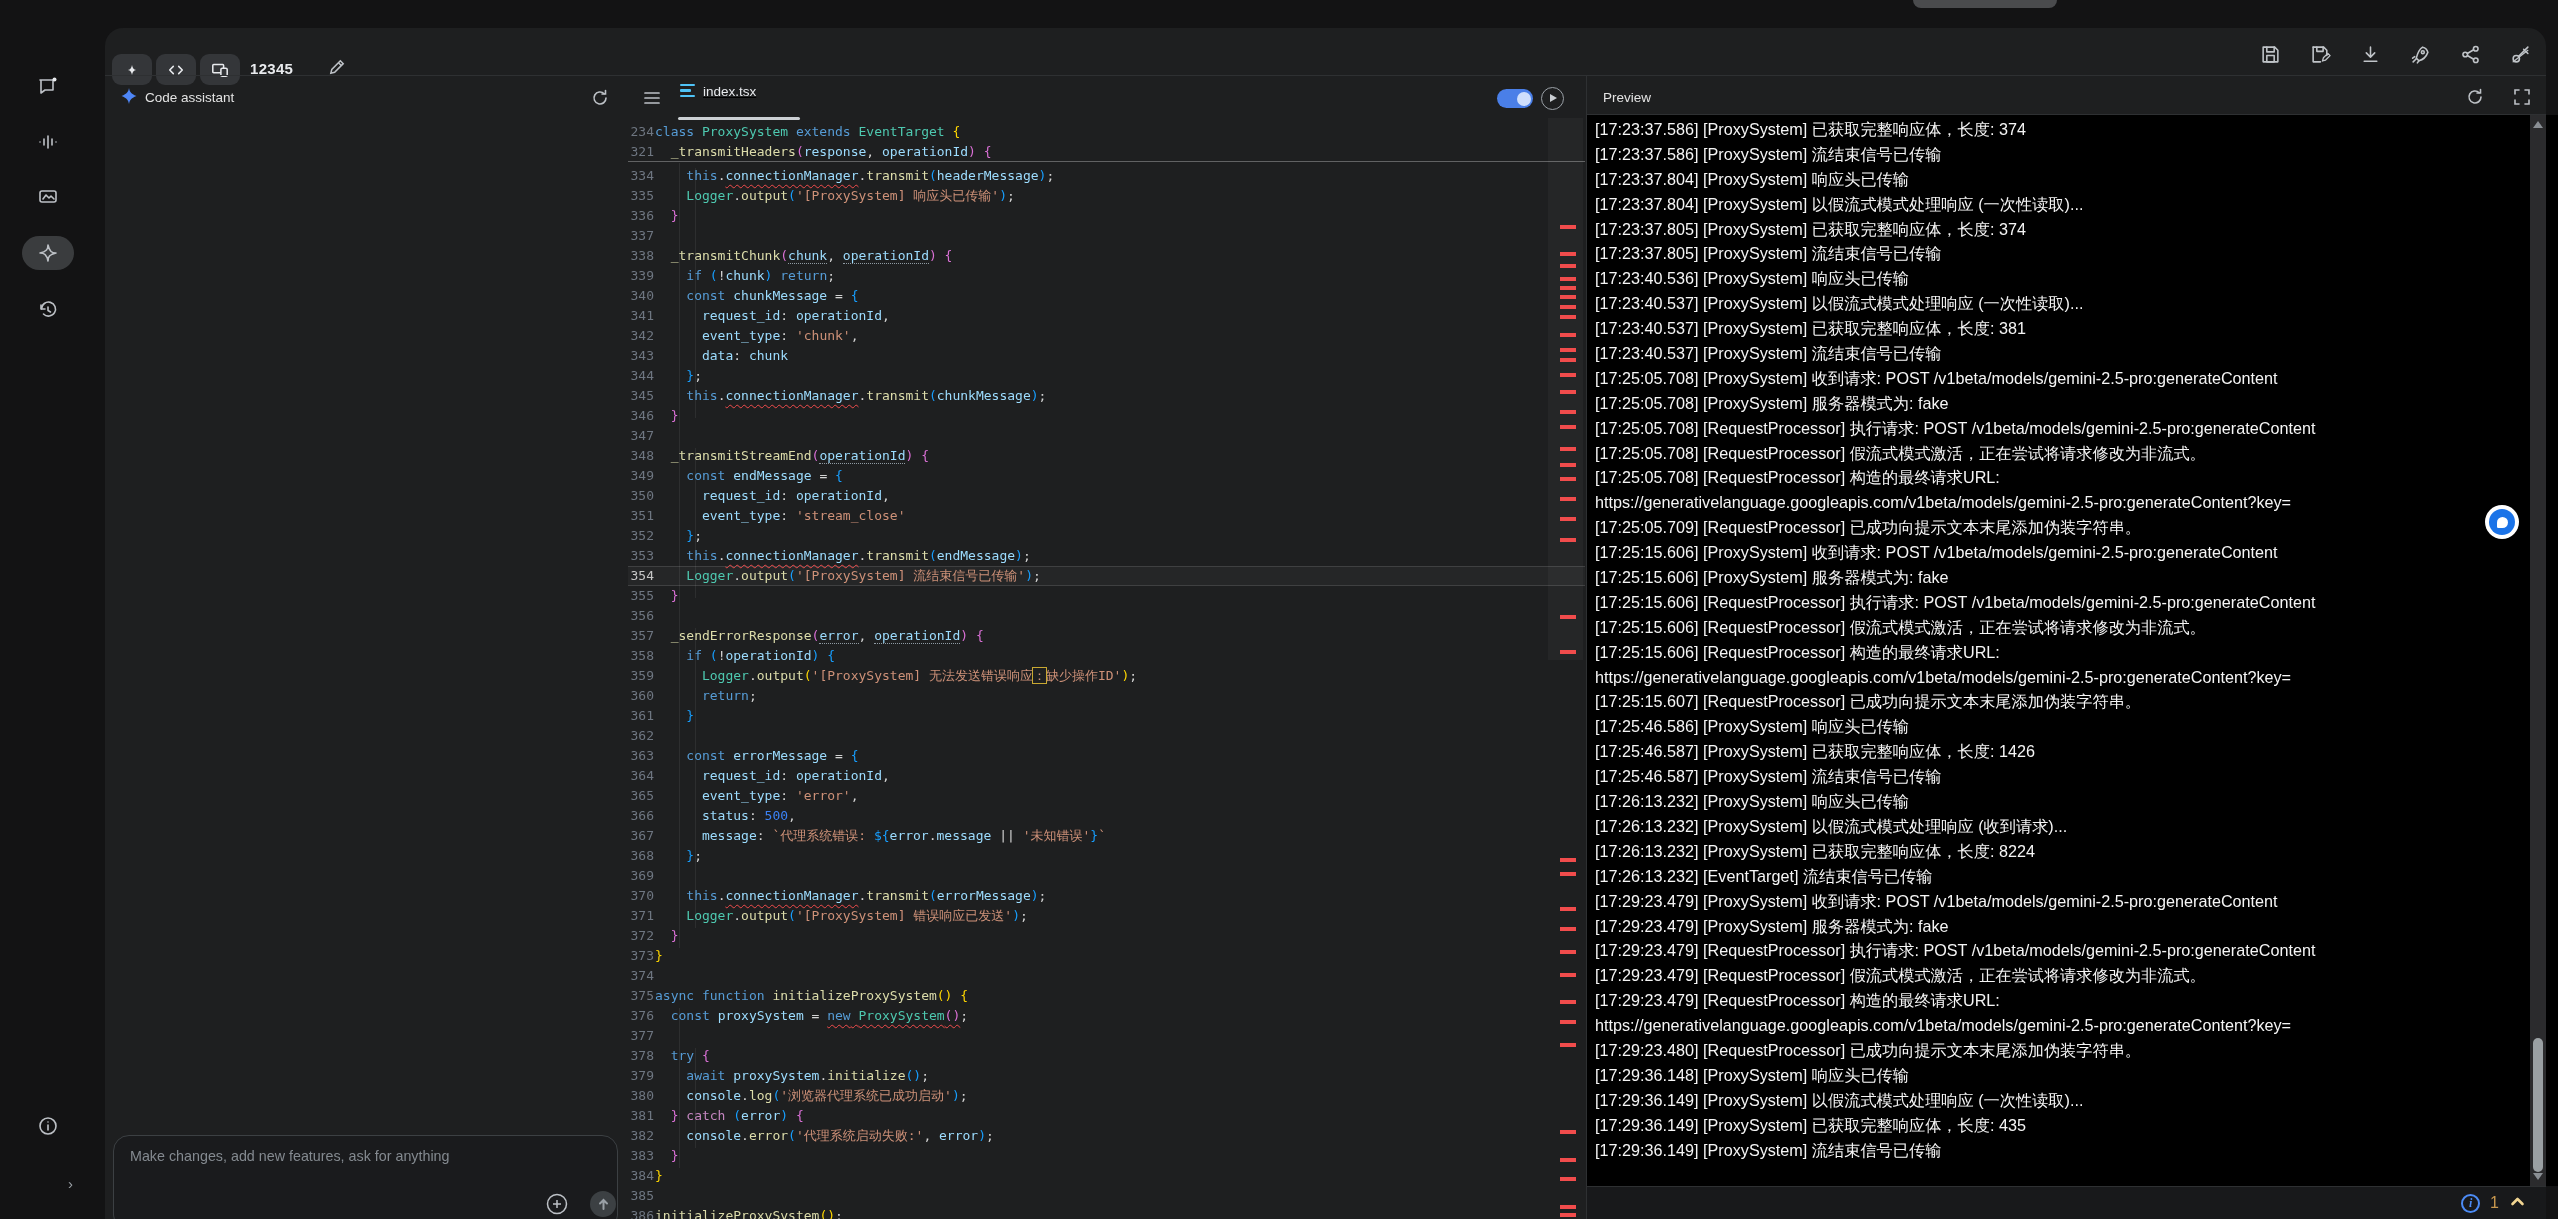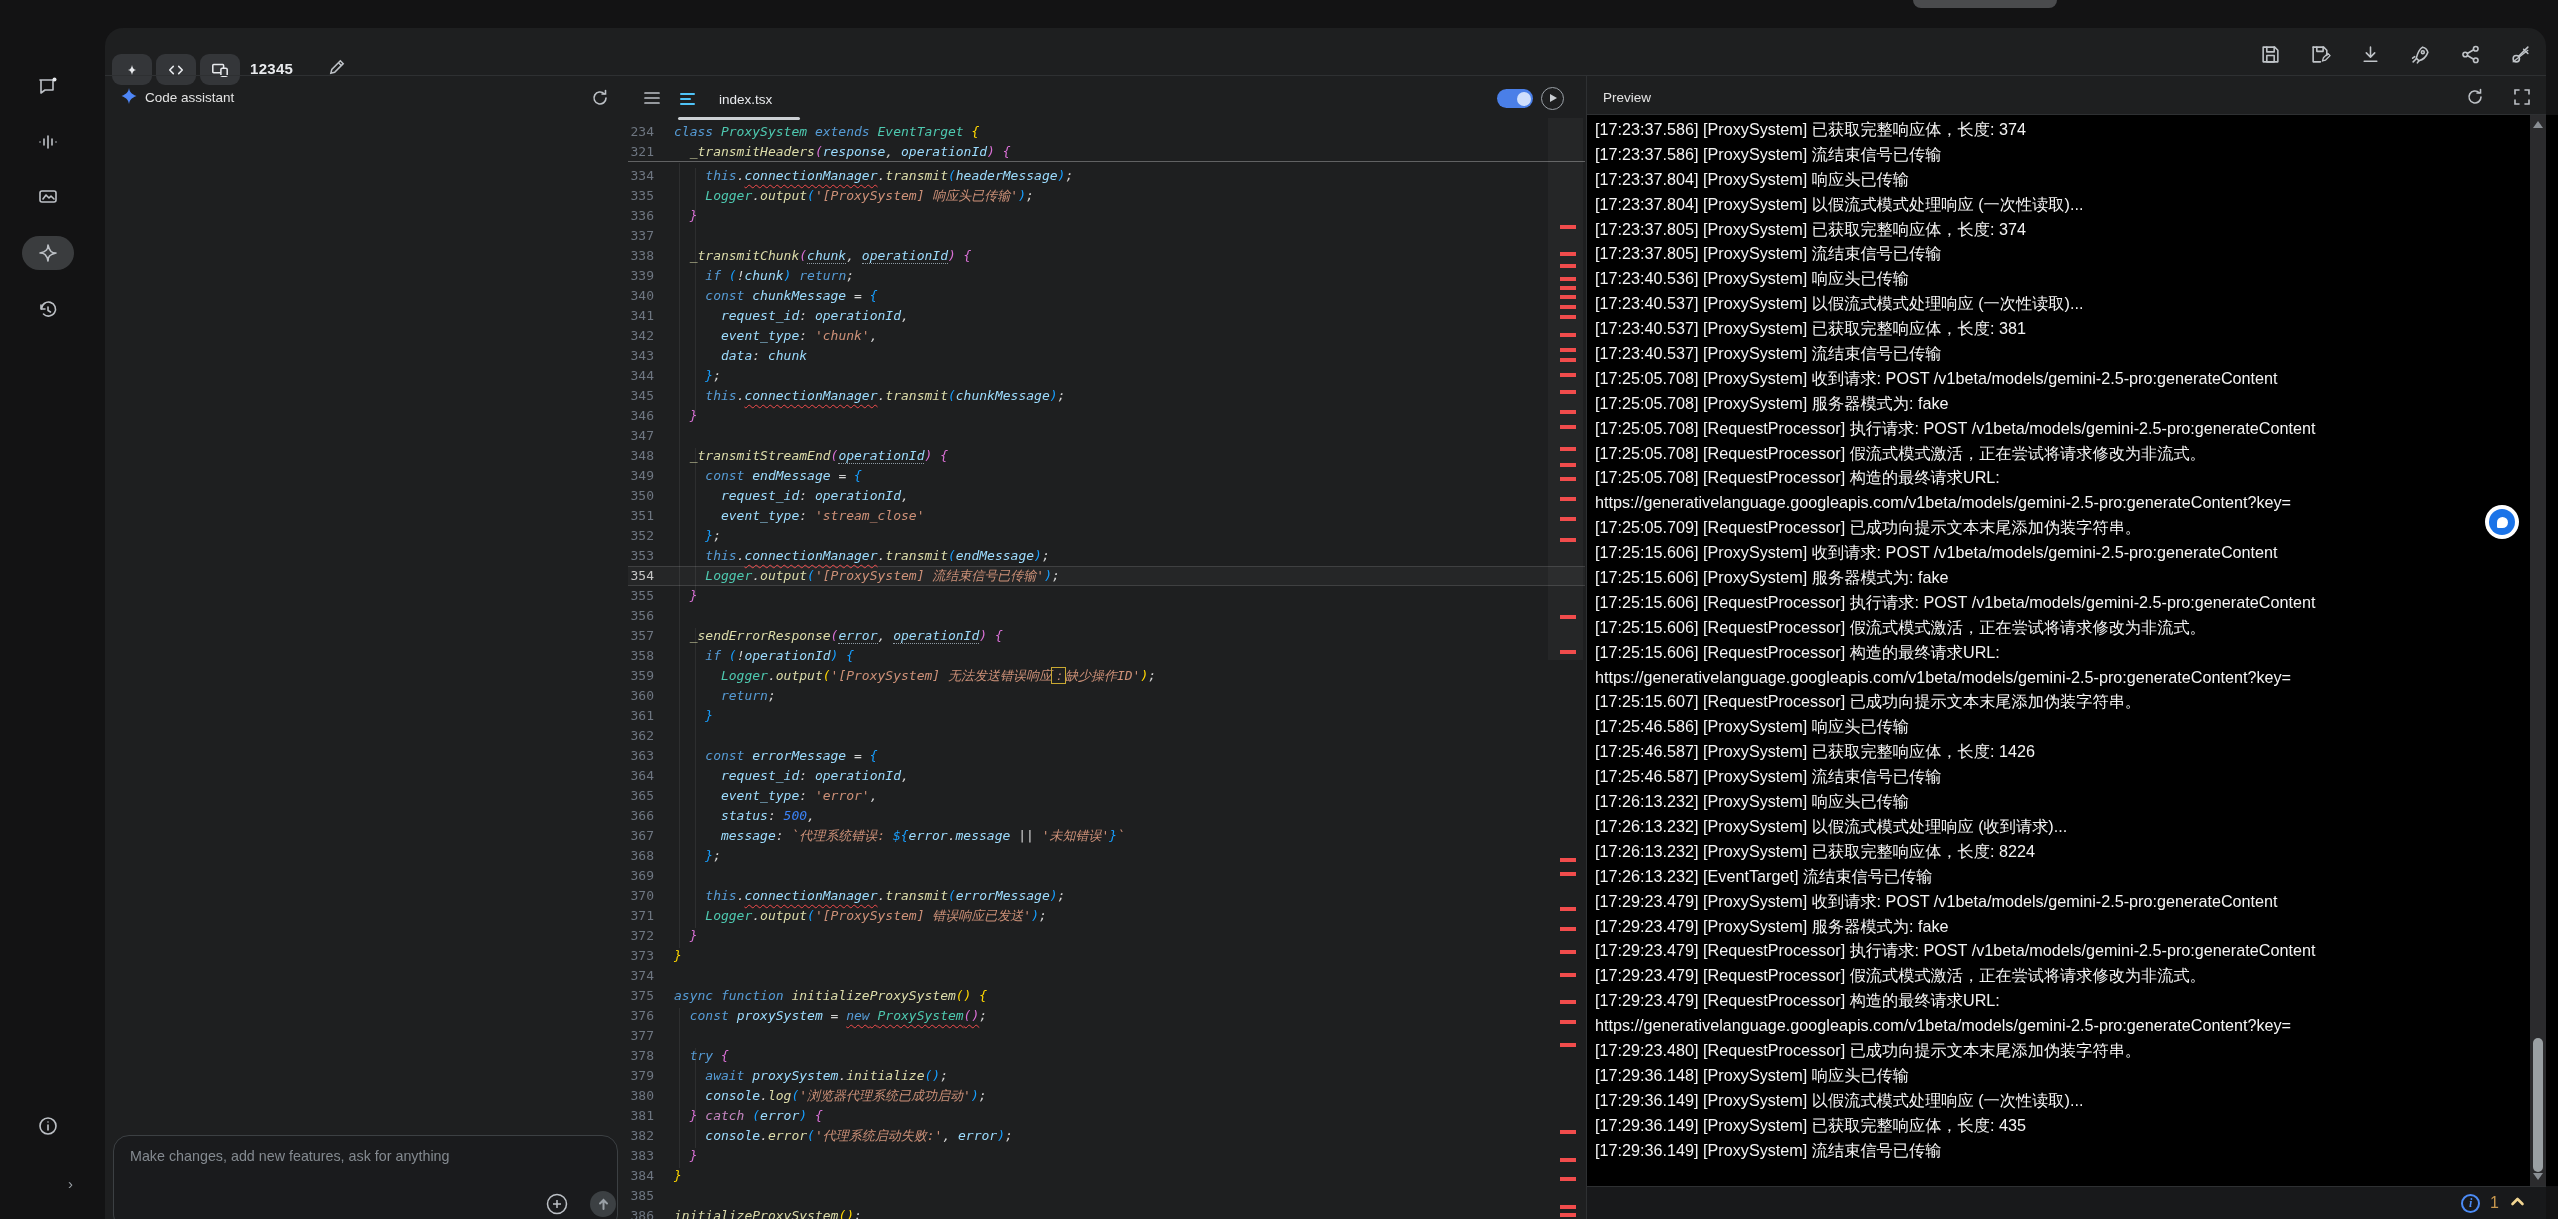--- a/index.html
+++ b/index.html
@@ -46,38 +46,38 @@
   #attach-btn { position:absolute; left:431px; top:56px; width:24px; height:24px; }
   #attach-btn svg { width:24px; height:24px; stroke:#bdc1c6; fill:none; stroke-width:1.5; }
   #send-btn { position:absolute; left:476px; top:55px; width:26px; height:26px; background:#3c4043; border-radius:50%;
     display:flex; align-items:center; justify-content:center; }
   #send-btn svg { width:15px; height:15px; stroke:#9aa0a6; fill:none; stroke-width:2; stroke-linecap:round; }
 
   
   #editor { left:628px; top:76px; width:957px; height:1143px; overflow:hidden; background:#1e1f20; }
   #ed-list-btn { position:absolute; left:14px; top:12px; width:20px; height:20px; }
   #ed-list-btn svg { width:20px; height:20px; stroke:#bdc1c6; fill:none; stroke-width:1.7; stroke-linecap:round; }
-  #ed-tab { position:absolute; left:52px; top:8px; height:30px; display:flex; align-items:center; gap:24px; }
+  #ed-tab { position:absolute; left:52px; top:8px; height:30px; display:flex; align-items:flex-start; gap:8px;text-decoration:underline; }
   #tab-file-ic { width:15px; height:13px; display:flex; flex-direction:column; justify-content:space-between; }
   #tab-file-ic i { display:block; height:2.4px; background:#4fc3f7; border-radius:1px; }
   #tab-file-ic i:nth-child(2){ width:70%; }
   #tab-label { color:#e8eaed; font-size:13.5px; }
   #tab-underline { position:absolute; left:50px; top:41px; width:122px; height:2.5px; background:#ccd0d4; border-radius:2px; }
   #ed-toggle { position:absolute; left:869px; top:13px; width:36px; height:19px; background:#4a7fe8; border-radius:10px; }
   #ed-toggle i { position:absolute; right:2.5px; top:2.5px; width:14px; height:14px; background:#cfdffc; border-radius:50%; }
   #ed-play { position:absolute; left:913px; top:11px; width:23px; height:23px; border:1.6px solid #9aa0a6; border-radius:50%; }
   #ed-play i { position:absolute; left:8px; top:5.5px; width:0; height:0; border-left:7px solid #c9cdd1; border-top:4.5px solid transparent; border-bottom:4.5px solid transparent; }
 
   #code-rows { position:absolute; left:0; top:46px; width:100%; font-family:"DejaVu Sans Mono", monospace; font-size:13px; }
   .code-line { display:flex; height:20px; line-height:20px; white-space:pre; }
   .code-line.fold { border-bottom:1px solid rgba(255,255,255,.30); margin-bottom:4px; }
   .code-line.cur { background:rgba(255,255,255,.035); border-top:1px solid rgba(255,255,255,.12); border-bottom:1px solid rgba(255,255,255,.12); height:20px; line-height:18px; }
   .ln { flex:0 0 26px; text-align:right; color:#6e7681; }
   .cur .ln { color:#c6c6c6; }
-  .ct { padding-left:20px; color:#d4d4d4;font-style:italic; }
+  .ct { padding-left:1px; color:#d4d4d4; }
   .tk-k{color:#569cd6} .tk-c{color:#4ec9b0} .tk-f{color:#dcdcaa} .tk-v{color:#9cdcfe}
   .tk-s{color:#ce9178} .tk-n{color:#3b82f6} .tk-p{color:#d4d4d4} .tk-t{color:#c586c0}
   .tk-y{color:#ffd700} .tk-m{color:#da70d6} .tk-b{color:#179fff}
   .tk-w{color:#9cdcfe; text-decoration:underline wavy #f14c4c 1px; text-underline-offset:4px;}
   .tk-d{color:#9cdcfe; border-bottom:1px dotted #8f9aa3;}
   .err{ text-decoration:underline wavy #f14c4c 1px; text-underline-offset:4px; }
   .tk-sx{color:#ce9178; outline:1px solid #c8a832;}
   .iguide { position:absolute; width:1px; background:rgba(255,255,255,.07); }
   .rmark { position:absolute; left:932px; width:16px; background:#f14c4c; }
   #ed-scroll-shade { position:absolute; left:920px; top:42px; width:35px; height:542px; background:rgba(130,130,130,.08); }

